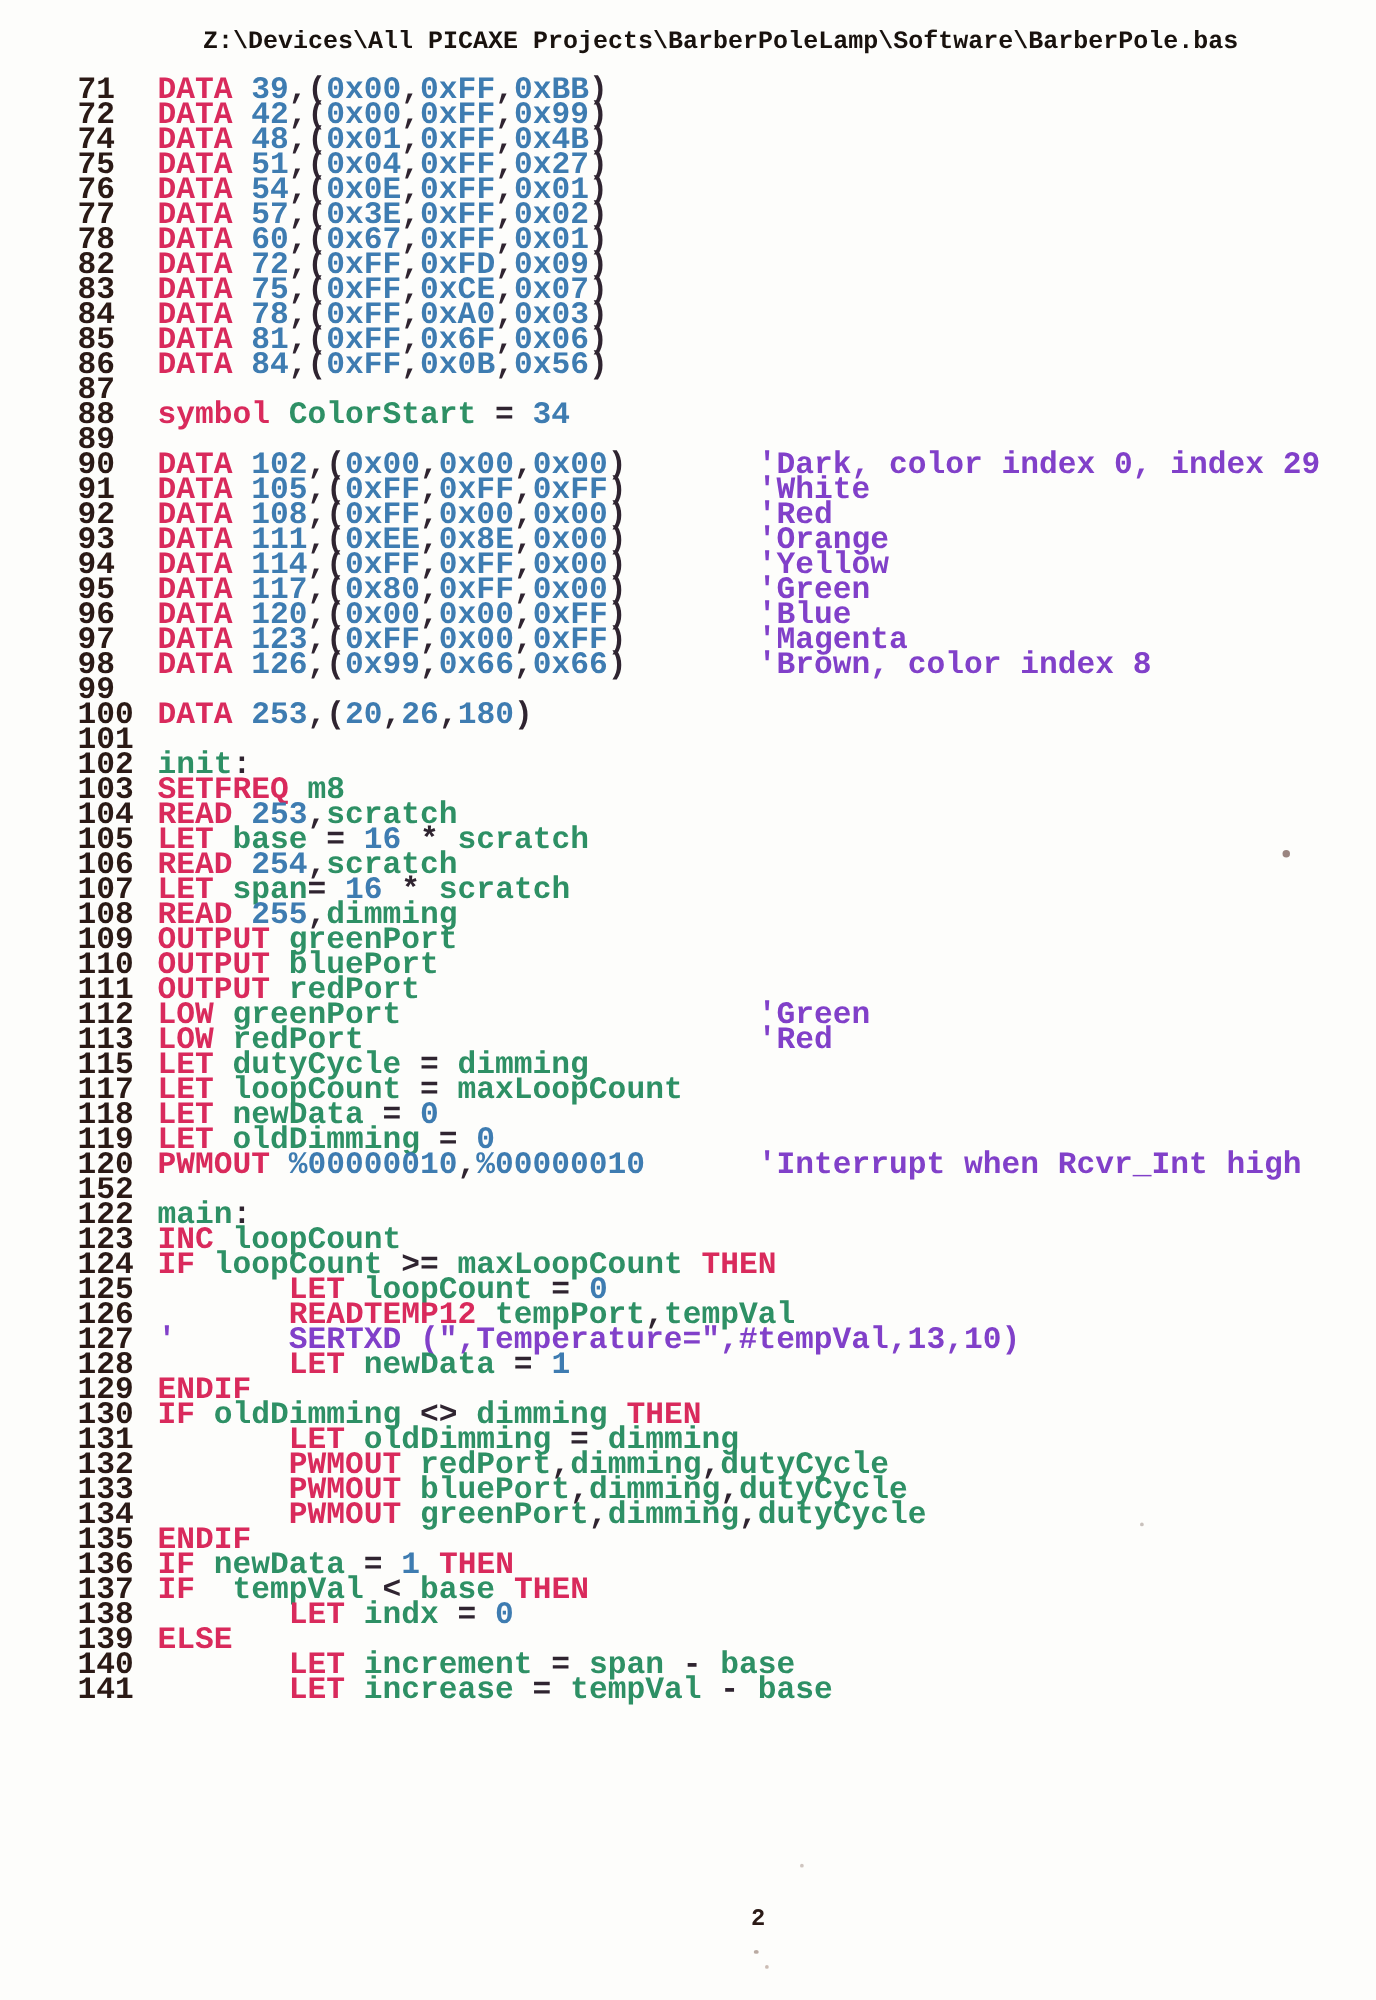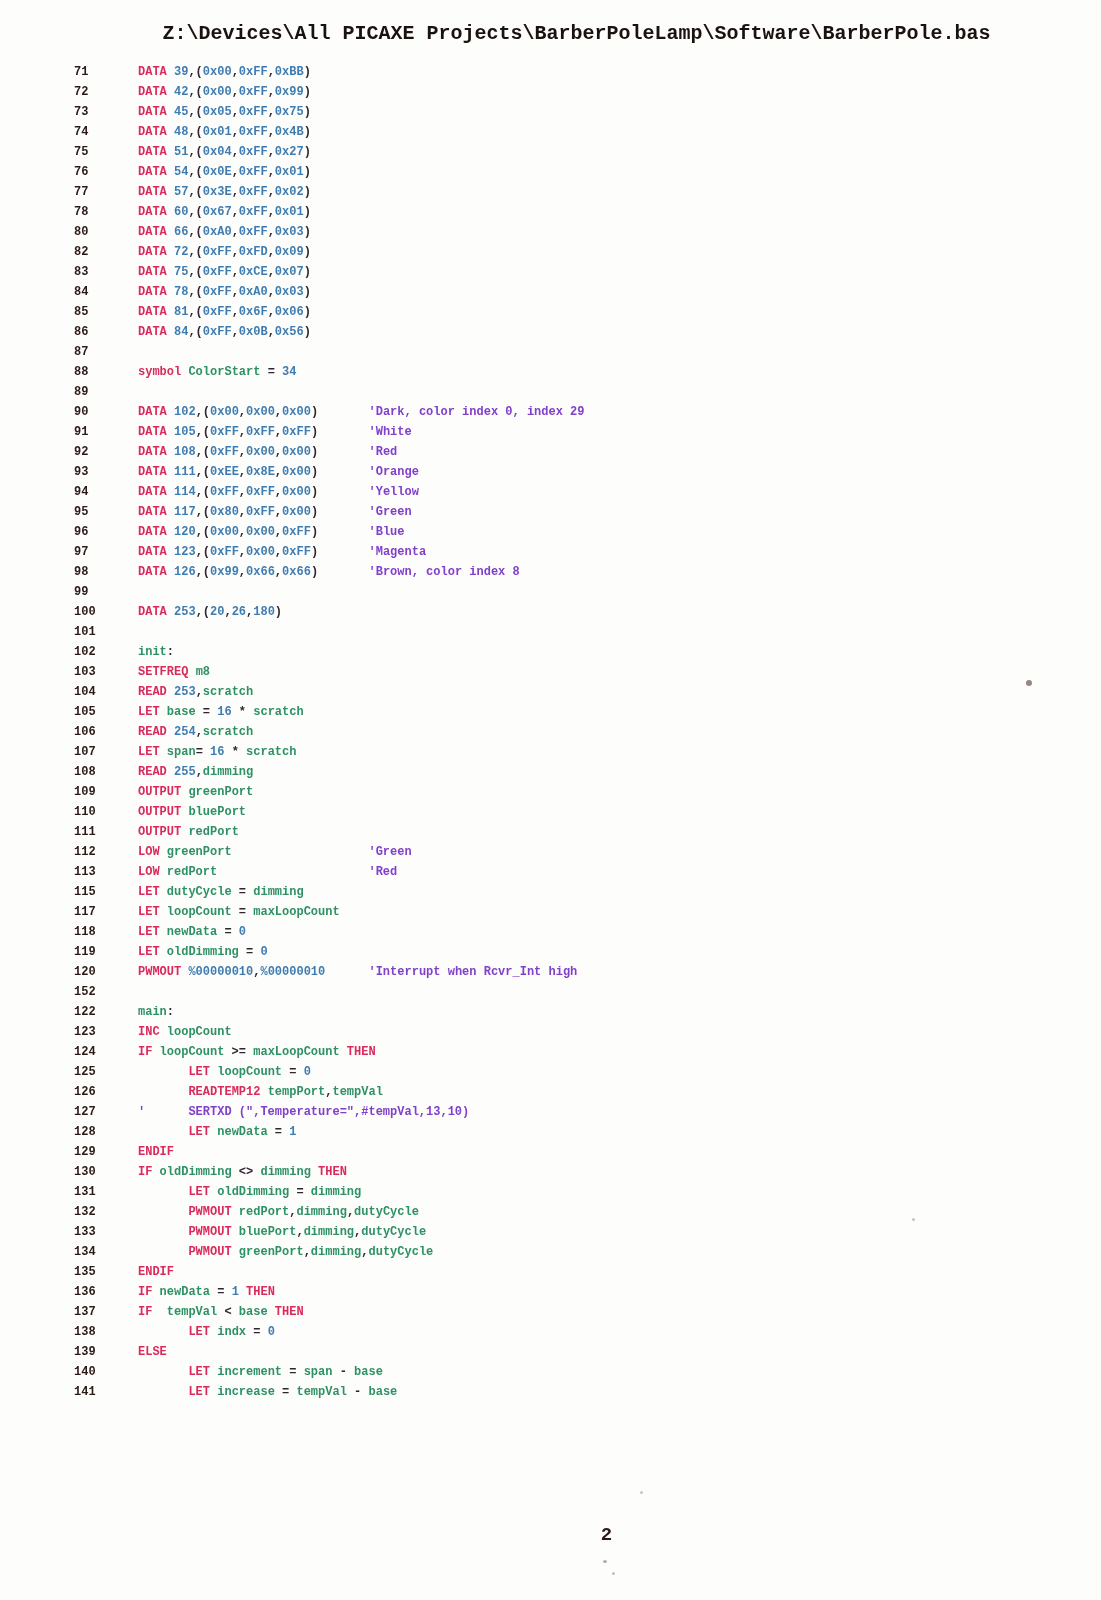--- a/index.html
+++ b/index.html
@@ -21,23 +21,23 @@
     text-align: center;
     font-size: 20px;
     font-weight: 700;
     letter-spacing: 0px;
     color: var(--c-header, #19120e);
     white-space: pre;
   }
   .code {
     position: absolute;
     top: 62px;
-    left: 74px;
+    left: 62px;
     right: 0;
-    font-size: 12px;
+    font-size: 25px;
     font-weight: 700;
     line-height: 20px;
   }
   .code-line { height: 20px; white-space: pre; }
   .ln {
     display: inline-block;
     width: 64px;
     color: var(--c-line_number, #2b1a16);
   }
   .code-text { white-space: pre; }
@@ -66,27 +66,25 @@
 </style>
 </head>
 <body>
 
 <div class="page">
   <div class="header">Z:\Devices\All PICAXE Projects\BarberPoleLamp\Software\BarberPole.bas</div>
 
   <div class="code">
       <div class="code-line"><span class="ln">71</span><span class="code-text"><span class="k">DATA</span><span class="p"> </span><span class="n">39</span><span class="p">,(</span><span class="n">0x00</span><span class="p">,</span><span class="n">0xFF</span><span class="p">,</span><span class="n">0xBB</span><span class="p">)</span></span></div>
       <div class="code-line"><span class="ln">72</span><span class="code-text"><span class="k">DATA</span><span class="p"> </span><span class="n">42</span><span class="p">,(</span><span class="n">0x00</span><span class="p">,</span><span class="n">0xFF</span><span class="p">,</span><span class="n">0x99</span><span class="p">)</span></span></div>
-      <div class="code-line"><span class="ln">73</span><span class="code-text"><span class="k">DATA</span><span class="p"> </span><span class="n">45</span><span class="p">,(</span><span class="n">0x05</span><span class="p">,</span><span class="n">0xFF</span><span class="p">,</span><span class="n">0x75</span><span class="p">)</span></span></div>
       <div class="code-line"><span class="ln">74</span><span class="code-text"><span class="k">DATA</span><span class="p"> </span><span class="n">48</span><span class="p">,(</span><span class="n">0x01</span><span class="p">,</span><span class="n">0xFF</span><span class="p">,</span><span class="n">0x4B</span><span class="p">)</span></span></div>
       <div class="code-line"><span class="ln">75</span><span class="code-text"><span class="k">DATA</span><span class="p"> </span><span class="n">51</span><span class="p">,(</span><span class="n">0x04</span><span class="p">,</span><span class="n">0xFF</span><span class="p">,</span><span class="n">0x27</span><span class="p">)</span></span></div>
       <div class="code-line"><span class="ln">76</span><span class="code-text"><span class="k">DATA</span><span class="p"> </span><span class="n">54</span><span class="p">,(</span><span class="n">0x0E</span><span class="p">,</span><span class="n">0xFF</span><span class="p">,</span><span class="n">0x01</span><span class="p">)</span></span></div>
       <div class="code-line"><span class="ln">77</span><span class="code-text"><span class="k">DATA</span><span class="p"> </span><span class="n">57</span><span class="p">,(</span><span class="n">0x3E</span><span class="p">,</span><span class="n">0xFF</span><span class="p">,</span><span class="n">0x02</span><span class="p">)</span></span></div>
       <div class="code-line"><span class="ln">78</span><span class="code-text"><span class="k">DATA</span><span class="p"> </span><span class="n">60</span><span class="p">,(</span><span class="n">0x67</span><span class="p">,</span><span class="n">0xFF</span><span class="p">,</span><span class="n">0x01</span><span class="p">)</span></span></div>
-      <div class="code-line"><span class="ln">80</span><span class="code-text"><span class="k">DATA</span><span class="p"> </span><span class="n">66</span><span class="p">,(</span><span class="n">0xA0</span><span class="p">,</span><span class="n">0xFF</span><span class="p">,</span><span class="n">0x03</span><span class="p">)</span></span></div>
       <div class="code-line"><span class="ln">82</span><span class="code-text"><span class="k">DATA</span><span class="p"> </span><span class="n">72</span><span class="p">,(</span><span class="n">0xFF</span><span class="p">,</span><span class="n">0xFD</span><span class="p">,</span><span class="n">0x09</span><span class="p">)</span></span></div>
       <div class="code-line"><span class="ln">83</span><span class="code-text"><span class="k">DATA</span><span class="p"> </span><span class="n">75</span><span class="p">,(</span><span class="n">0xFF</span><span class="p">,</span><span class="n">0xCE</span><span class="p">,</span><span class="n">0x07</span><span class="p">)</span></span></div>
       <div class="code-line"><span class="ln">84</span><span class="code-text"><span class="k">DATA</span><span class="p"> </span><span class="n">78</span><span class="p">,(</span><span class="n">0xFF</span><span class="p">,</span><span class="n">0xA0</span><span class="p">,</span><span class="n">0x03</span><span class="p">)</span></span></div>
       <div class="code-line"><span class="ln">85</span><span class="code-text"><span class="k">DATA</span><span class="p"> </span><span class="n">81</span><span class="p">,(</span><span class="n">0xFF</span><span class="p">,</span><span class="n">0x6F</span><span class="p">,</span><span class="n">0x06</span><span class="p">)</span></span></div>
       <div class="code-line"><span class="ln">86</span><span class="code-text"><span class="k">DATA</span><span class="p"> </span><span class="n">84</span><span class="p">,(</span><span class="n">0xFF</span><span class="p">,</span><span class="n">0x0B</span><span class="p">,</span><span class="n">0x56</span><span class="p">)</span></span></div>
       <div class="code-line"><span class="ln">87</span><span class="code-text"></span></div>
       <div class="code-line"><span class="ln">88</span><span class="code-text"><span class="k">symbol</span><span class="p"> </span><span class="i">ColorStart</span><span class="p"> = </span><span class="n">34</span></span></div>
       <div class="code-line"><span class="ln">89</span><span class="code-text"></span></div>
       <div class="code-line"><span class="ln">90</span><span class="code-text"><span class="k">DATA</span><span class="p"> </span><span class="n">102</span><span class="p">,(</span><span class="n">0x00</span><span class="p">,</span><span class="n">0x00</span><span class="p">,</span><span class="n">0x00</span><span class="p">)       </span><span class="c">'Dark, color index 0, index 29</span></span></div>
       <div class="code-line"><span class="ln">91</span><span class="code-text"><span class="k">DATA</span><span class="p"> </span><span class="n">105</span><span class="p">,(</span><span class="n">0xFF</span><span class="p">,</span><span class="n">0xFF</span><span class="p">,</span><span class="n">0xFF</span><span class="p">)       </span><span class="c">'White</span></span></div>

